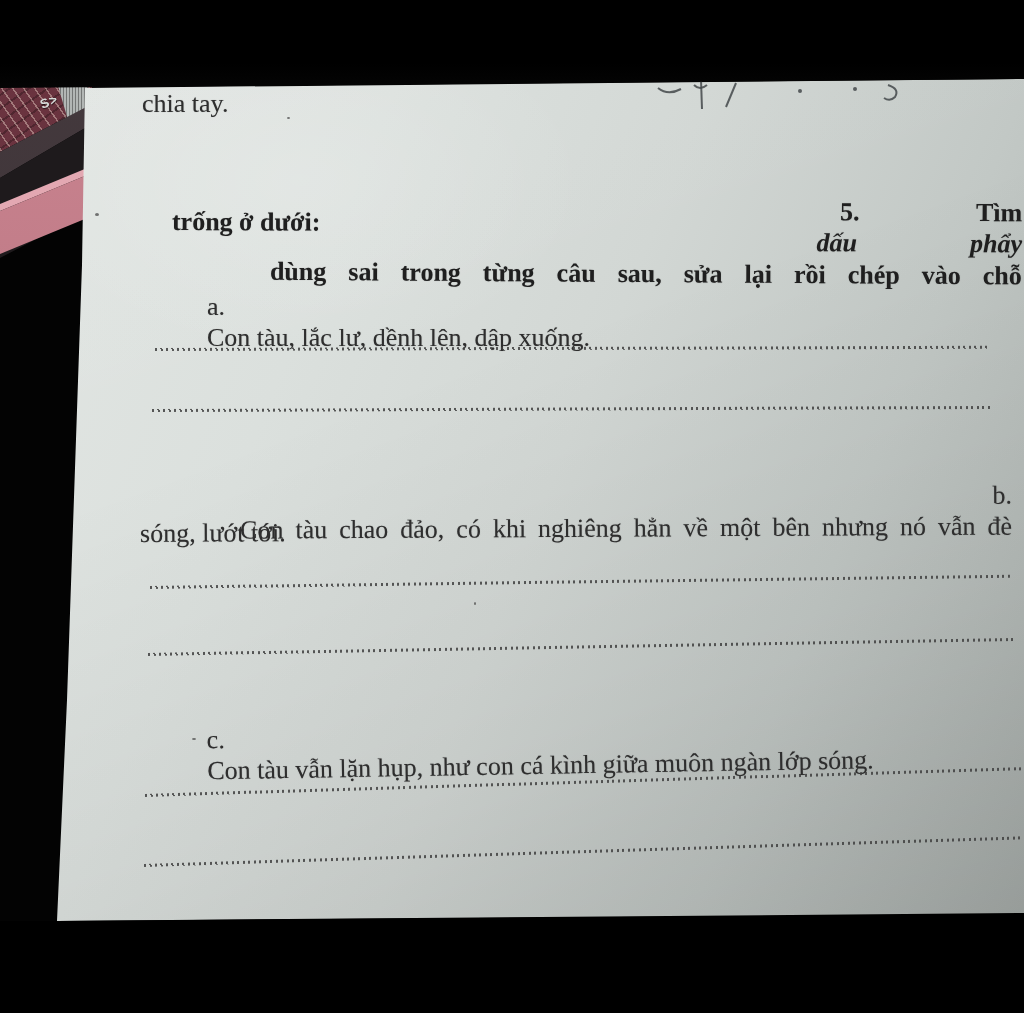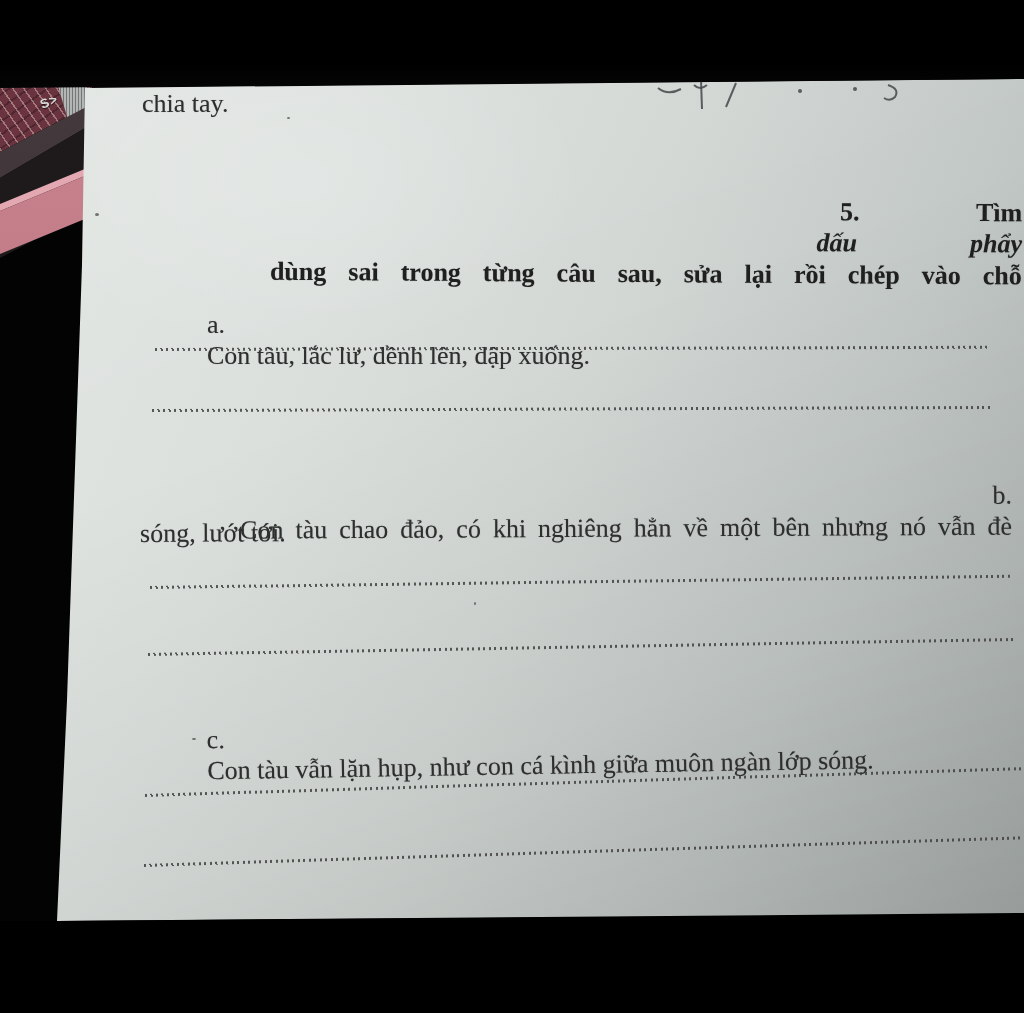--- a/index.html
+++ b/index.html
@@ -123,22 +123,23 @@
     </svg>
 
     <div class="line" style="left:142px;top:88px;">chia tay.</div>
 
     <div class="line jst" style="left:138px;top:160px;width:884px;transform:rotate(0.35deg);">
       <span class="b">5. Tìm</span>
       <span class="bi">dấu phẩy</span>
       <span class="b">dùng sai trong từng câu sau, sửa lại rồi chép vào chỗ</span>
     </div>
 
+    <div class="line b" style="left:172px;top:206px;transform:rotate(0.25deg);">trống ở dưới:</div>
 
-    <div class="line" style="left:168px;top:277px;">
+    <div class="line" style="left:168px;top:259px;">
       <span>a.</span>
       <span>Con tàu, lắc lư, dềnh lên, dập xuống.</span>
     </div>
     <div class="dotline" style="left:155px;top:348px;width:832px;transform:rotate(-0.15deg);"></div>
     <div class="dotline" style="left:152px;top:409px;width:838px;transform:rotate(-0.2deg);"></div>
 
     <div class="line jst" style="left:168px;top:452px;width:844px;transform:rotate(-0.3deg);">
       <span>b.</span>
       <span>Con tàu chao đảo, có khi nghiêng hẳn về một bên nhưng nó vẫn đè</span>
     </div>

